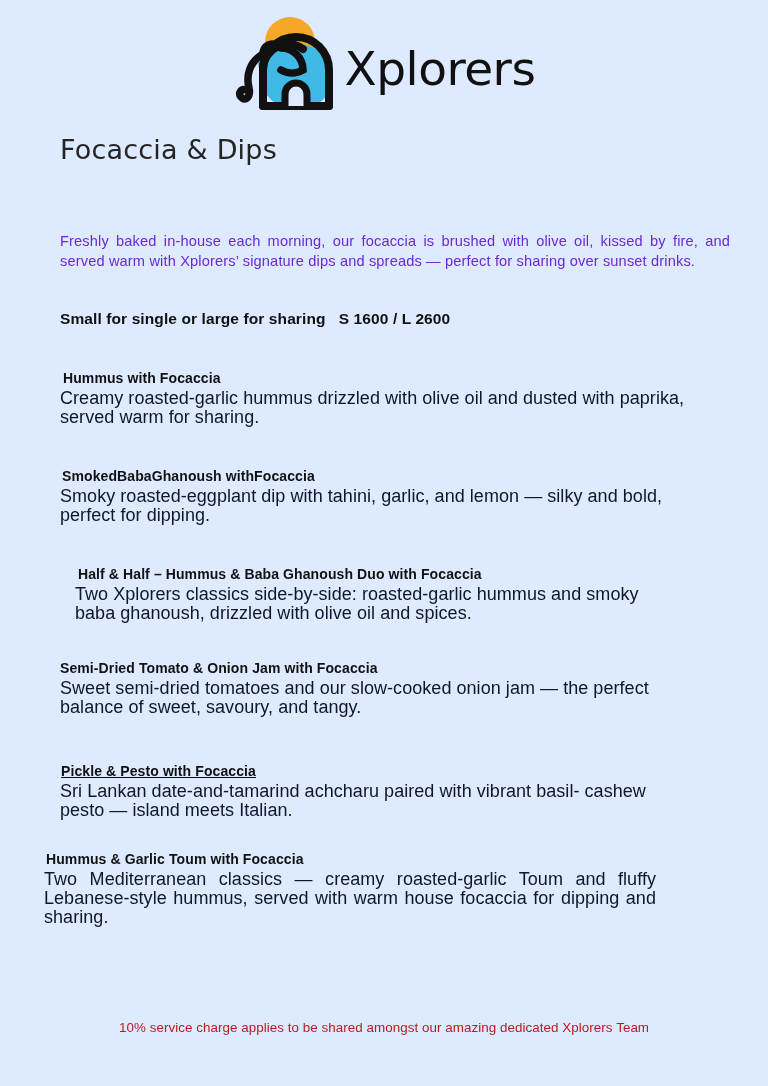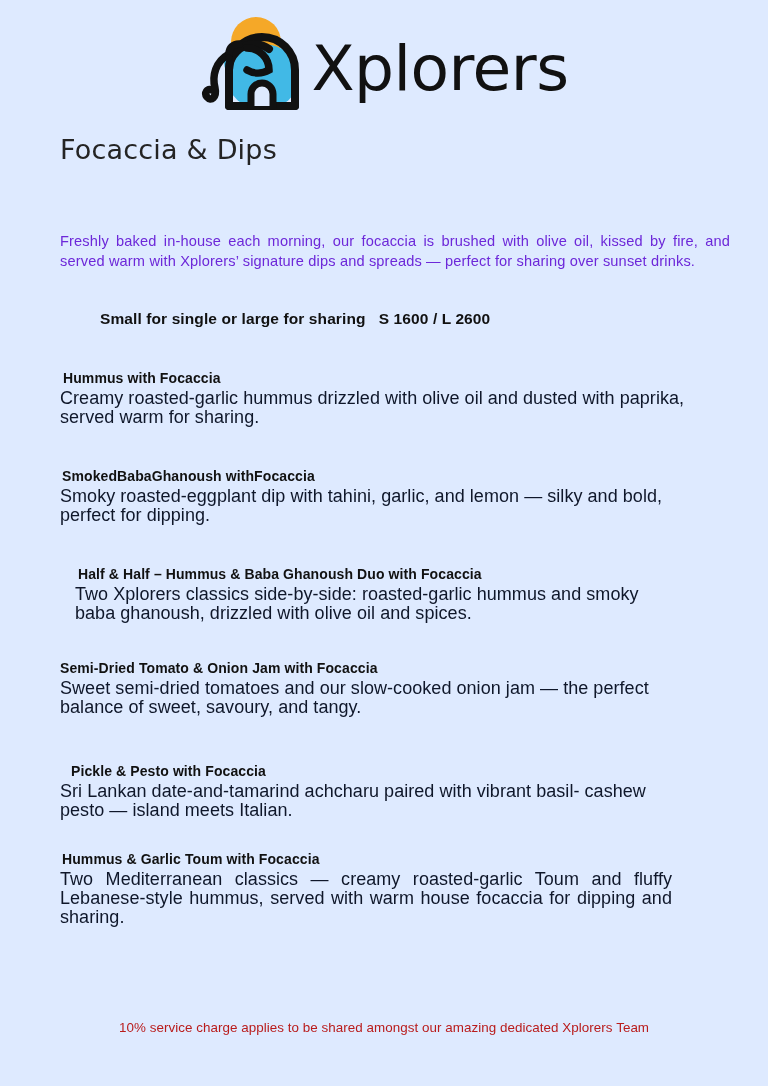--- a/index.html
+++ b/index.html
@@ -40,21 +40,21 @@
     gap: 0px;
   }
   .logo-mark {
     width: 118px;
     height: 106px;
     flex: 0 0 auto;
     display: block;
   }
   .logo-word {
     font-family: "DejaVu Sans", sans-serif;
-    font-size: 63px;
+    font-size: 47px;
     font-weight: 400;
     letter-spacing: -0.5px;
     color: #111111;
     line-height: 1;
     margin-left: -6px;
     margin-top: 4px;
   }
 
   
   .section-title {
@@ -84,21 +84,20 @@
   
   .price-line {
     position: absolute;
     left: 60px;
     top: 310px;
     font-size: 15.5px;
     font-weight: bold;
     color: #111111;
     letter-spacing: 0.1px;
     white-space: pre;
-    margin-left: 40px;
   }
 
   
   .menu-list {
     position: absolute;
     left: 0;
     top: 0;
     width: 768px;
   }
   .menu-item {
@@ -188,24 +187,24 @@
       </div>
       <div class="menu-item" style="top: 566px; left: 60px; width: 600px; margin-left: 15px;">
         <div class="item-name" style="margin-left: 3px;">Half &amp; Half – Hummus &amp; Baba Ghanoush Duo with Focaccia</div>
         <div class="item-desc">Two Xplorers classics side-by-side: roasted-garlic hummus and smoky baba ghanoush, drizzled with olive oil and spices.</div>
       </div>
       <div class="menu-item" style="top: 660px; left: 60px; width: 595px;">
         <div class="item-name" style="margin-left: 0px;">Semi-Dried Tomato &amp; Onion Jam with Focaccia</div>
         <div class="item-desc">Sweet semi-dried tomatoes and our slow-cooked onion jam — the perfect balance of sweet, savoury, and tangy.</div>
       </div>
       <div class="menu-item" style="top: 763px; left: 60px; width: 618px;">
-        <div class="item-name" style="margin-left: 11px;">Pickle &amp; Pesto with Focaccia</div>
+        <div class="item-name" style="margin-left: 1px; text-decoration: underline;">Pickle &amp; Pesto with Focaccia</div>
         <div class="item-desc">Sri Lankan date-and-tamarind achcharu paired with vibrant basil- cashew pesto — island meets Italian.</div>
       </div>
-      <div class="menu-item" style="top: 851px; left: 60px; width: 612px;">
+      <div class="menu-item" style="top: 851px; left: 44px; width: 612px;">
         <div class="item-name" style="margin-left: 2px;">Hummus &amp; Garlic Toum with Focaccia</div>
         <div class="item-desc justified">Two Mediterranean classics — creamy roasted-garlic Toum and fluffy Lebanese-style hummus, served with warm house focaccia for dipping and sharing.</div>
       </div>
     </div>
 
   <div class="footer-note">10% service charge applies to be shared amongst our amazing dedicated Xplorers Team</div>
 
 </div>
 
 </body></html>

